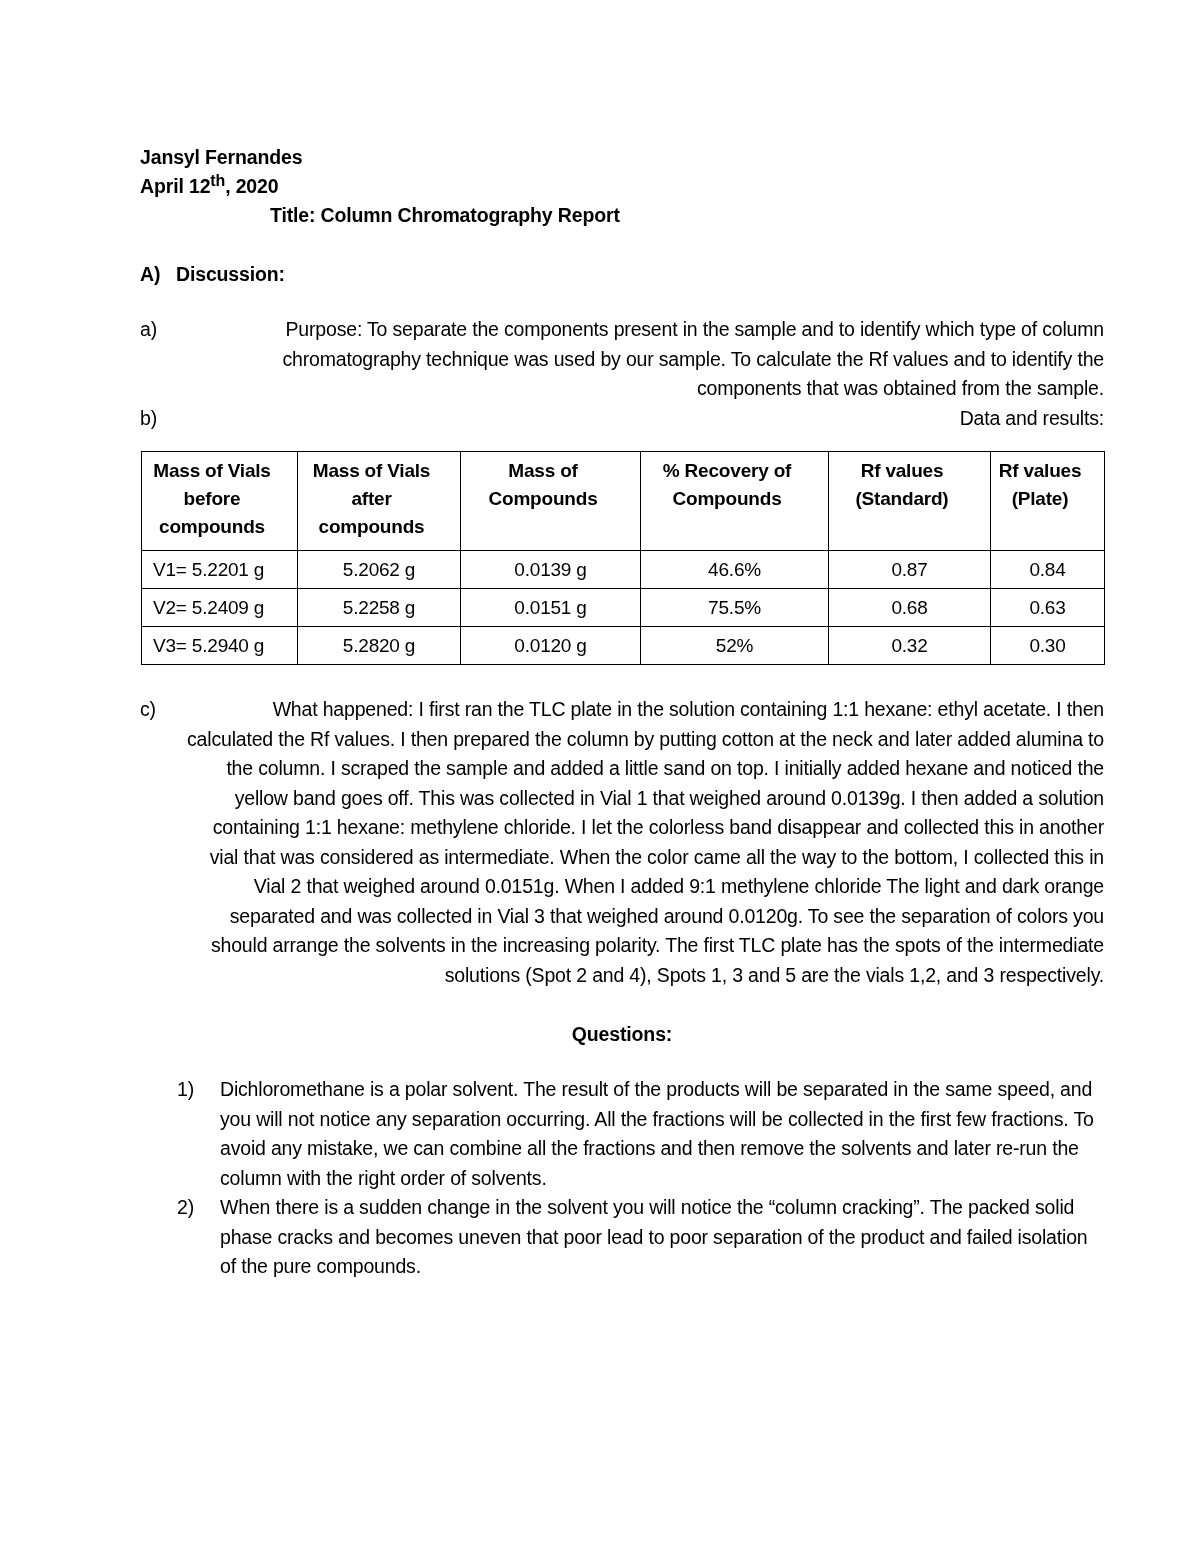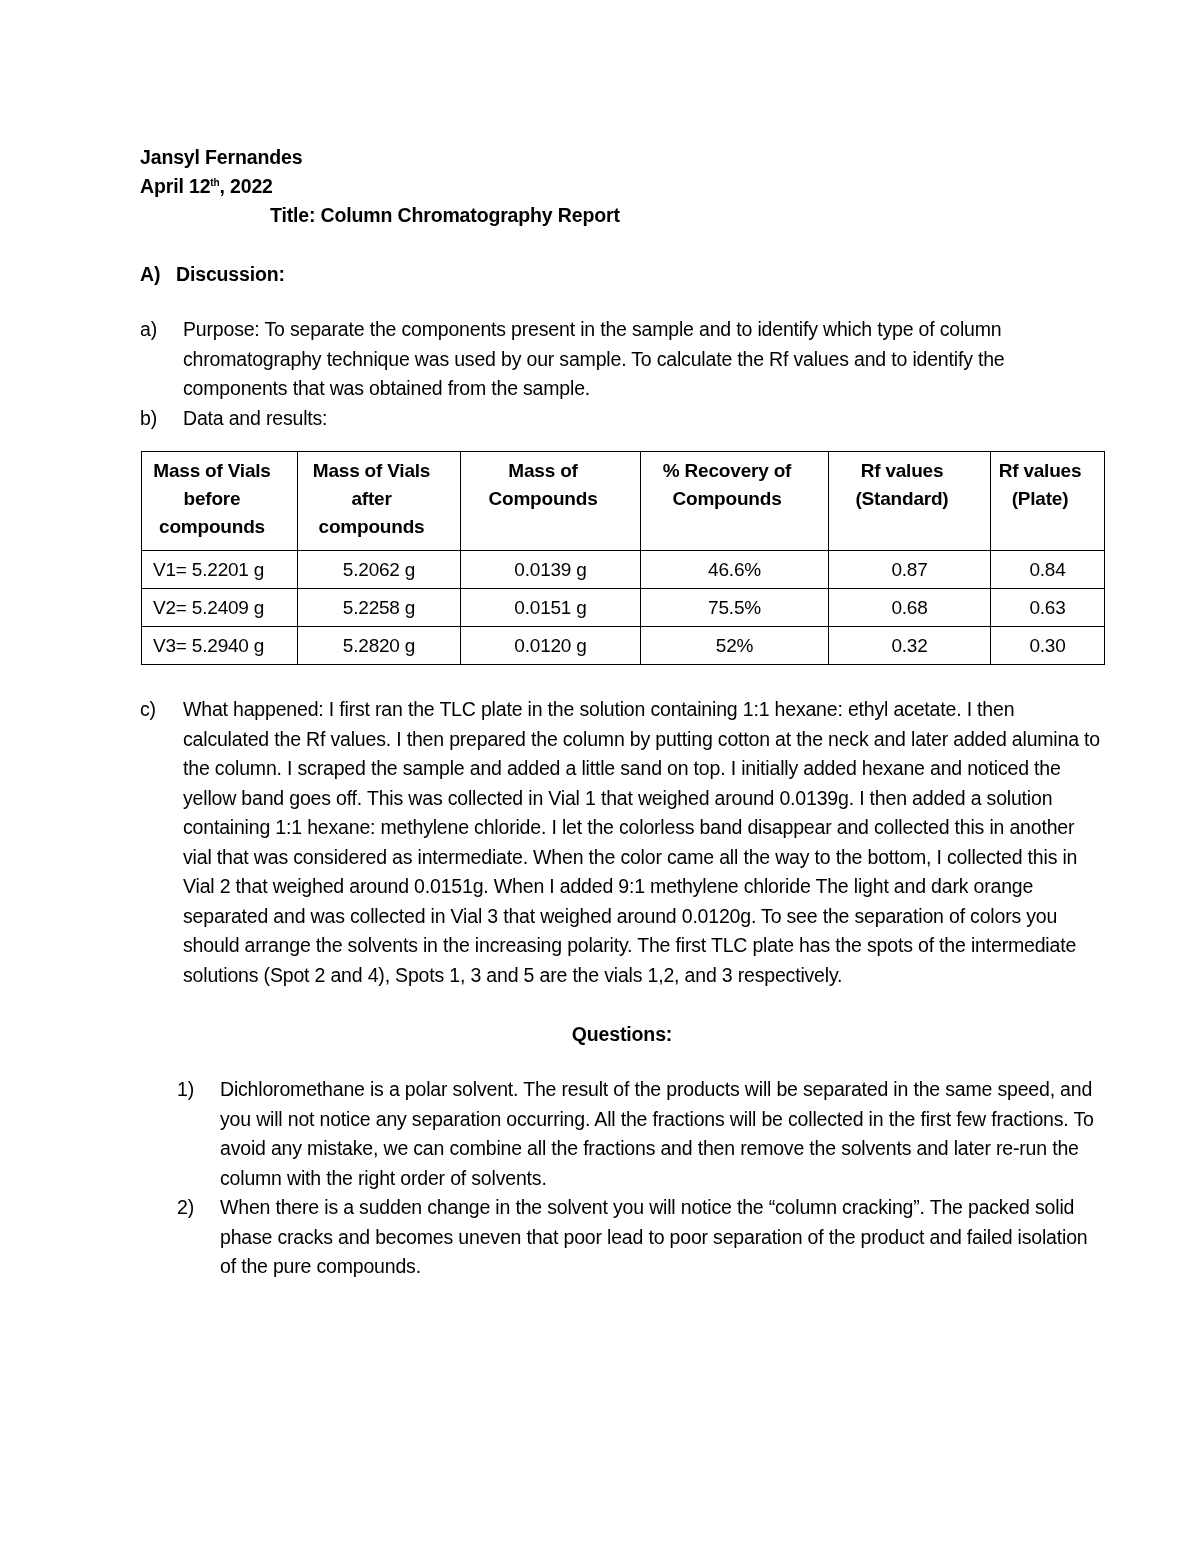--- a/index.html
+++ b/index.html
@@ -24,21 +24,21 @@
   }
 
   
   .hdr-line {
     font-size: 19.5px;
     font-weight: bold;
     line-height: 29px;
     letter-spacing: -0.15px;
   }
   .sup {
-    font-size: 10px;
+    font-size: 16px;
     vertical-align: super;
     line-height: 0;
   }
   .doc-title {
     font-size: 19.5px;
     font-weight: bold;
     line-height: 29px;
     text-align: left;
     margin-left: 130px;
     letter-spacing: -0.15px;
@@ -63,21 +63,21 @@
     line-height: 29.5px;
     letter-spacing: -0.18px;
   }
   .alpha-item .marker {
     width: 43px;
     flex: 0 0 43px;
     text-align: left;
   }
   .alpha-item .body {
     flex: 1 1 auto;
-    text-align: left;
+    text-align: right;
   }
 
   
   .tbl-wrap { margin-top: 18px; }
   table.data {
     border-collapse: collapse;
     width: 963px;
     margin-left: 1px;
     table-layout: fixed;
   }
@@ -135,21 +135,21 @@
     flex: 0 0 43px;
   }
   .num-item .body { flex: 1 1 auto; }
 </style>
 </head>
 <body>
 
 <div class="page">
 
   <div class="hdr-line">Jansyl Fernandes</div>
-  <div class="hdr-line"><span>April 12</span><span class="sup">th</span><span>, 2022</span></div>
+  <div class="hdr-line"><span>April 12</span><span class="sup">th</span><span>, 2020</span></div>
   <div class="doc-title">Title: Column Chromatography Report</div>
 
   <div class="spacer-30"></div>
 
   <div class="section-a">
     <span class="marker">A)</span>
     <span>Discussion:</span>
   </div>
 
   <div class="spacer-26"></div>

